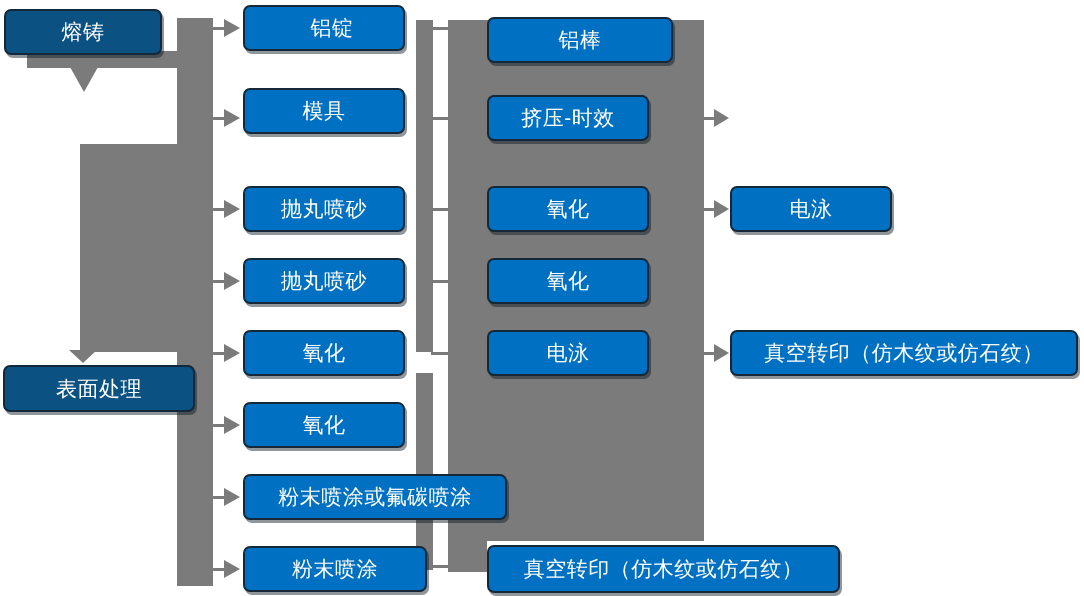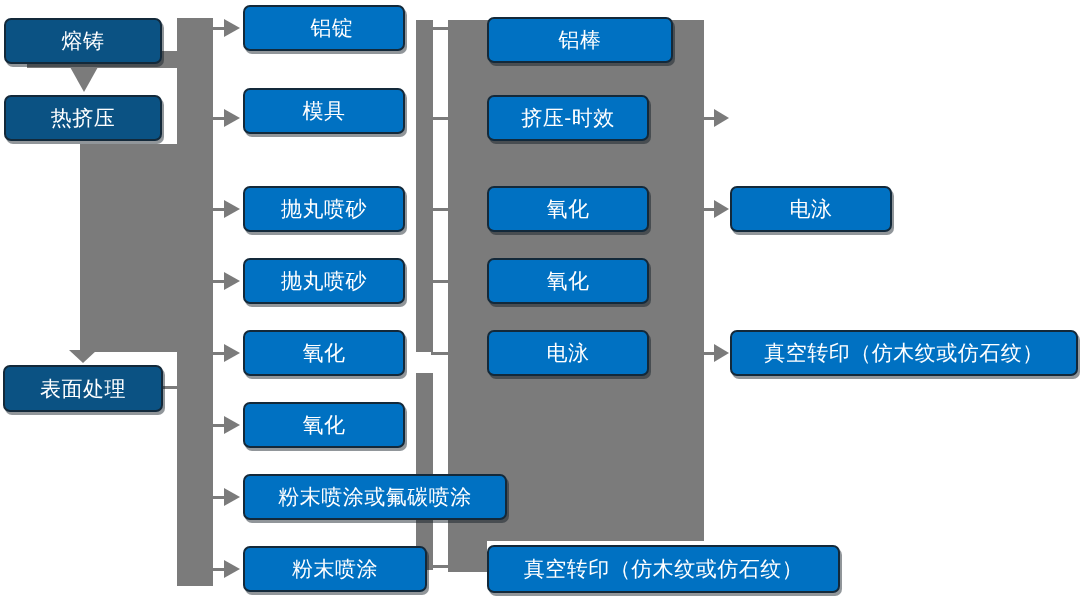--- a/index.html
+++ b/index.html
@@ -57,27 +57,24 @@
     <div class="tri right" style="left: 224px; top: 109px; border-left: 16px solid rgb(123, 123, 123);"></div>
     <div class="tri right" style="left: 224px; top: 200px; border-left: 16px solid rgb(123, 123, 123);"></div>
     <div class="tri right" style="left: 224px; top: 272px; border-left: 16px solid rgb(123, 123, 123);"></div>
     <div class="tri right" style="left: 224px; top: 344px; border-left: 16px solid rgb(123, 123, 123);"></div>
     <div class="tri right" style="left: 224px; top: 416px; border-left: 16px solid rgb(123, 123, 123);"></div>
     <div class="tri right" style="left: 224px; top: 488px; border-left: 16px solid rgb(123, 123, 123);"></div>
     <div class="tri right" style="left: 224px; top: 560px; border-left: 16px solid rgb(123, 123, 123);"></div>
     <div class="tri right" style="left: 714px; top: 109px; border-left: 15px solid rgb(123, 123, 123);"></div>
     <div class="tri right" style="left: 714px; top: 200px; border-left: 15px solid rgb(123, 123, 123);"></div>
     <div class="tri right" style="left: 714px; top: 344px; border-left: 15px solid rgb(123, 123, 123);"></div>
-    <div class="node dark" style="left: 4px; top: 18px; width: 158px; height: 46px;">
+    <div class="node dark" style="left: 4px; top: 9px; width: 158px; height: 46px;">
       <span class="node-label">熔铸</span>
     </div>
-    <div class="node dark" style="left: 4px; top: 95px; width: 158px; height: 46px;">
-      <span class="node-label">热挤压</span>
-    </div>
-    <div class="node dark" style="left: 3px; top: 365px; width: 160px; height: 47px;">
+    <div class="node dark" style="left: 3px; top: 365px; width: 192px; height: 47px;">
       <span class="node-label">表面处理</span>
     </div>
     <div class="node blue" style="left: 243px; top: 5px; width: 162px; height: 46px; padding-left: 16px;">
       <span class="node-label">铝锭</span>
     </div>
     <div class="node blue" style="left: 243px; top: 88px; width: 162px; height: 46px;">
       <span class="node-label">模具</span>
     </div>
     <div class="node blue" style="left: 243px; top: 186px; width: 162px; height: 46px;">
       <span class="node-label">抛丸喷砂</span>

